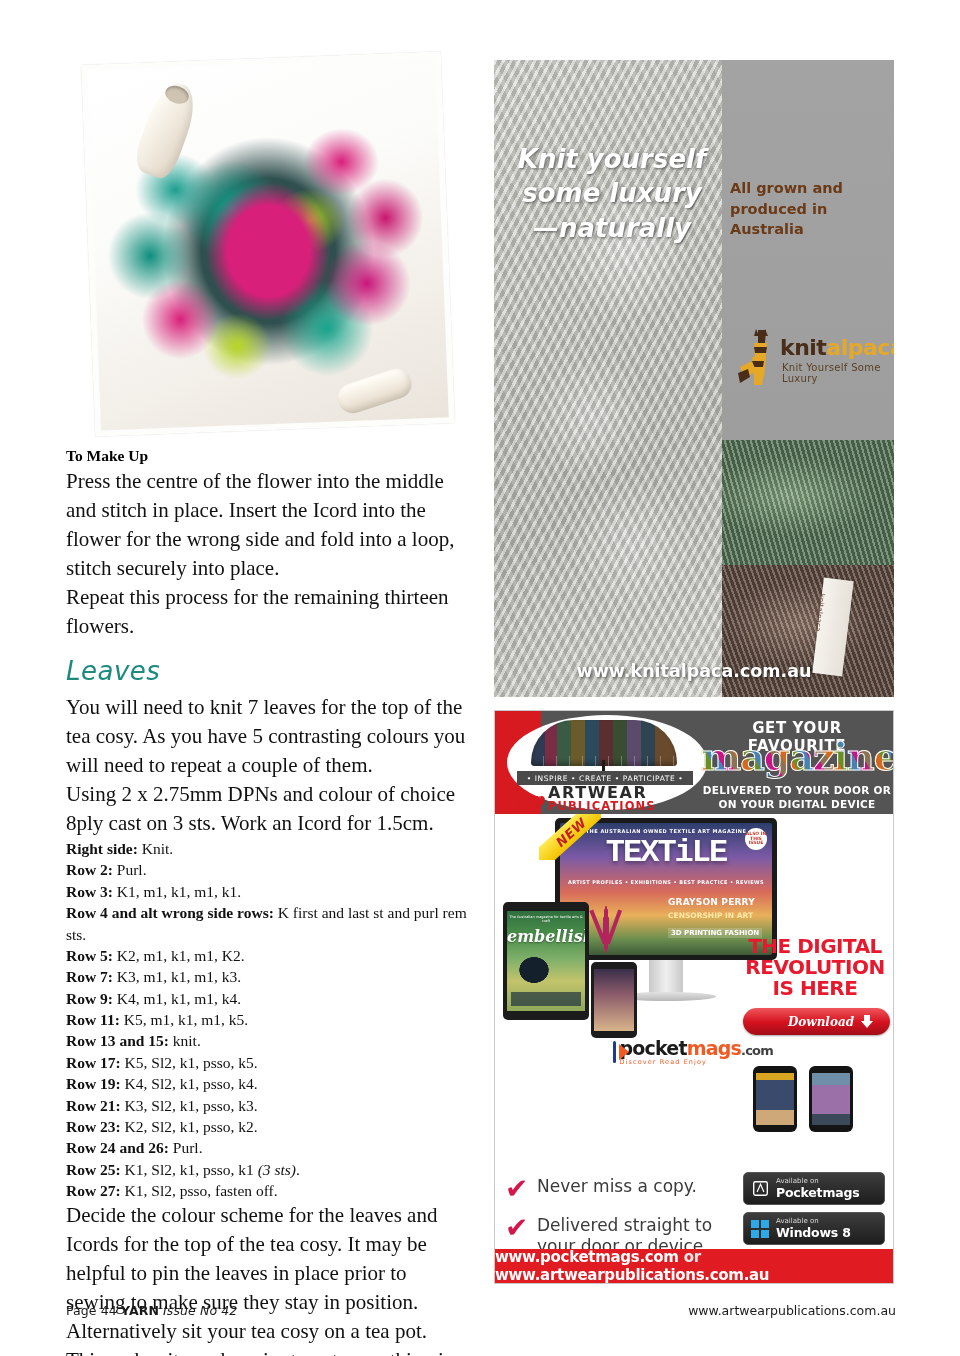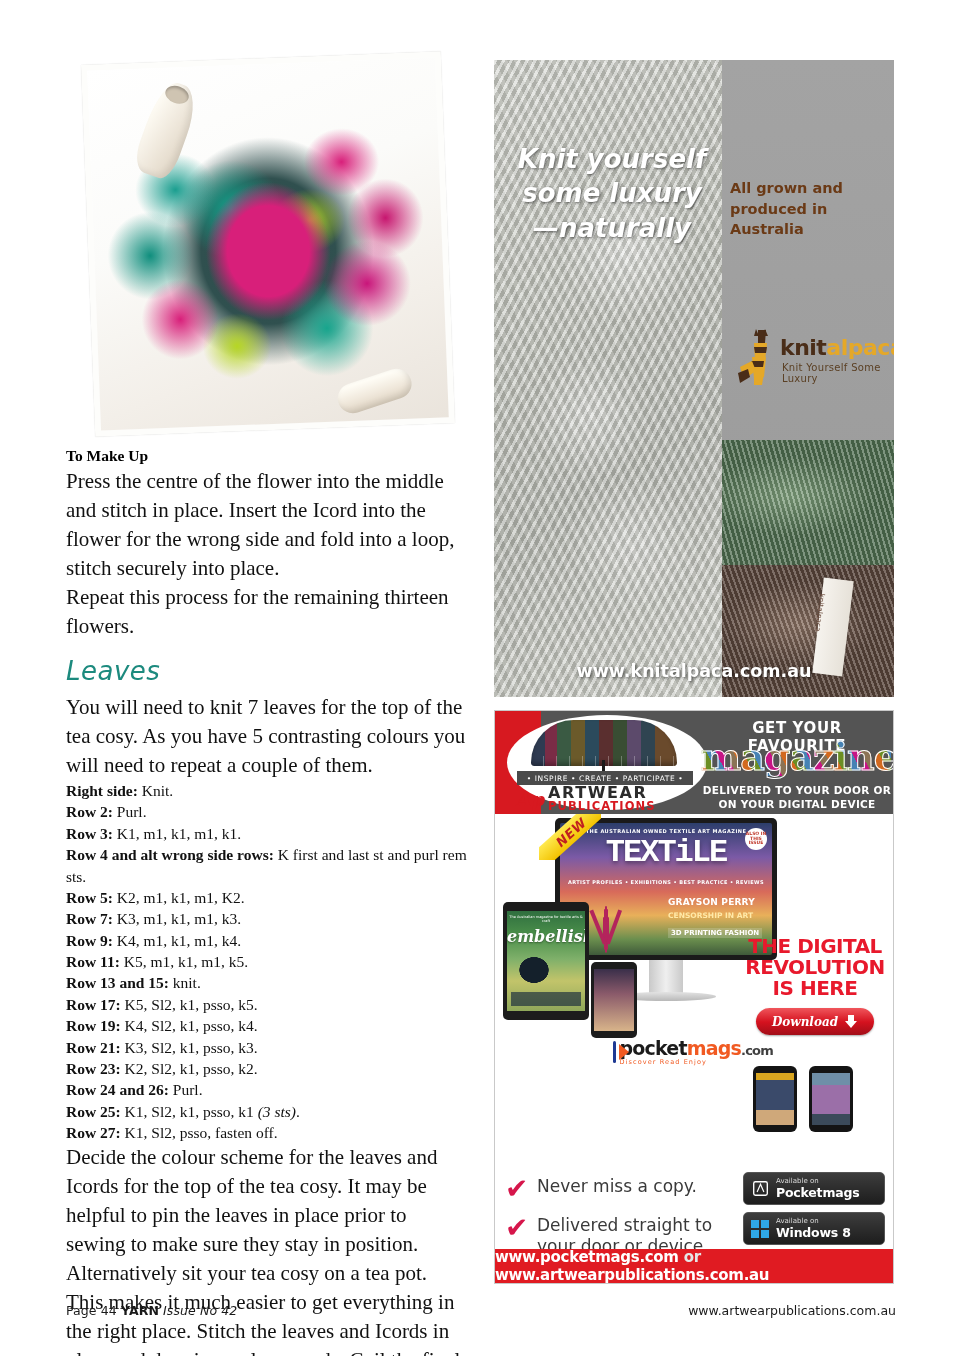--- a/index.html
+++ b/index.html
@@ -688,20 +688,21 @@
   .dl-btn {
     margin: 9px auto 0;
     width: 118px; height: 27px;
     border-radius: 14px;
     background: linear-gradient(180deg,#f0565c 0%,#d5121f 52%,#a20e18 100%);
     display: flex;
     align-items: center;
     justify-content: center;
     gap: 6px;
     box-shadow: 0 1px 2px rgba(0,0,0,.35);
+    padding-left: 29px;
   }
   .dl-btn .lbl {
     font-family: "DejaVu Serif", serif;
     font-style: italic;
     font-weight: bold;
     font-size: 12px;
     color: #ffffff;
   }
   .dl-btn .arrow {
     width: 14px; height: 14px;
@@ -845,20 +846,21 @@
       </div>
     </div>
 
     <h3 class="sub">To Make Up</h3>
     <p class="body">Press the centre of the flower into the middle and stitch in place. Insert the Icord into the flower for the wrong side and fold into a loop, stitch securely into place.</p>
     <p class="body">Repeat this process for the remaining thirteen flowers.</p>
 
     <h2 class="script">Leaves</h2>
 
     <p class="body">You will need to knit 7 leaves for the top of the tea cosy. As you have 5 contrasting colours you will need to repeat a couple of them.</p>
+    <p class="body">Using 2 x 2.75mm DPNs and colour of choice 8ply cast on 3 sts. Work an Icord for 1.5cm.</p>
 
     <div class="rows" id="rows-container">
         <div class="row-line"><b>Right side:</b><span> Knit.</span></div>
         <div class="row-line"><b>Row 2:</b><span> Purl.</span></div>
         <div class="row-line"><b>Row 3:</b><span> K1, m1, k1, m1, k1.</span></div>
         <div class="row-line"><b>Row 4 and alt wrong side rows:</b><span> K first and last st and purl rem sts.</span></div>
         <div class="row-line"><b>Row 5:</b><span> K2, m1, k1, m1, K2.</span></div>
         <div class="row-line"><b>Row 7:</b><span> K3, m1, k1, m1, k3.</span></div>
         <div class="row-line"><b>Row 9:</b><span> K4, m1, k1, m1, k4.</span></div>
         <div class="row-line"><b>Row 11:</b><span> K5, m1, k1, m1, k5.</span></div>

